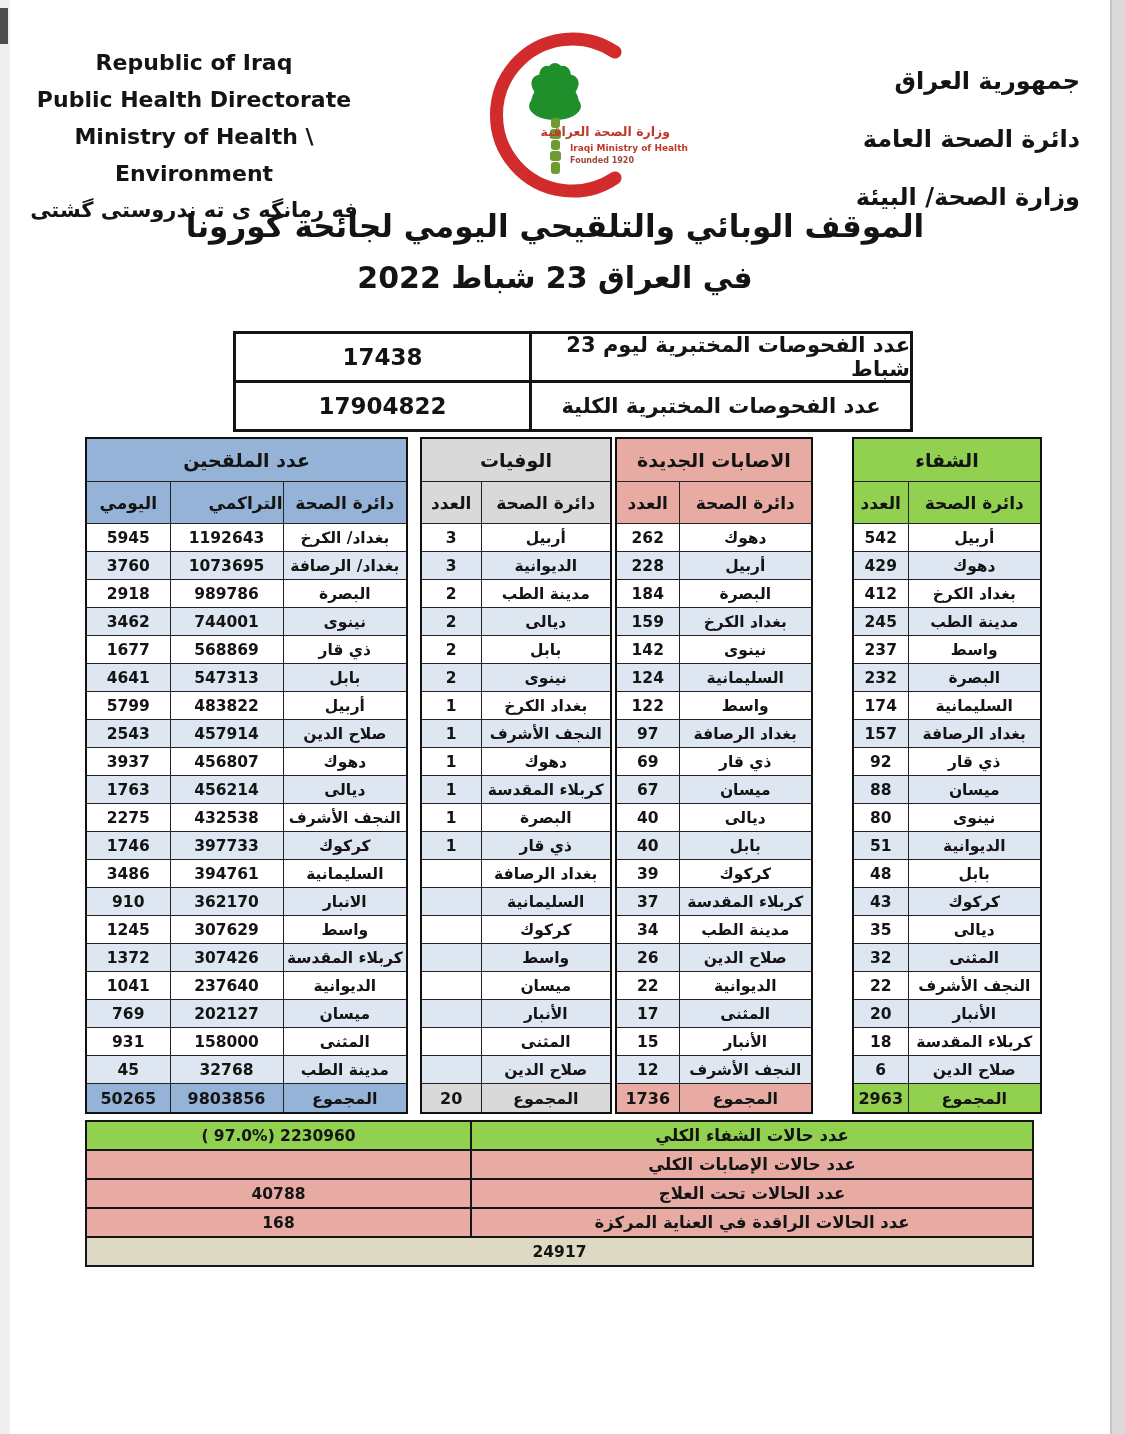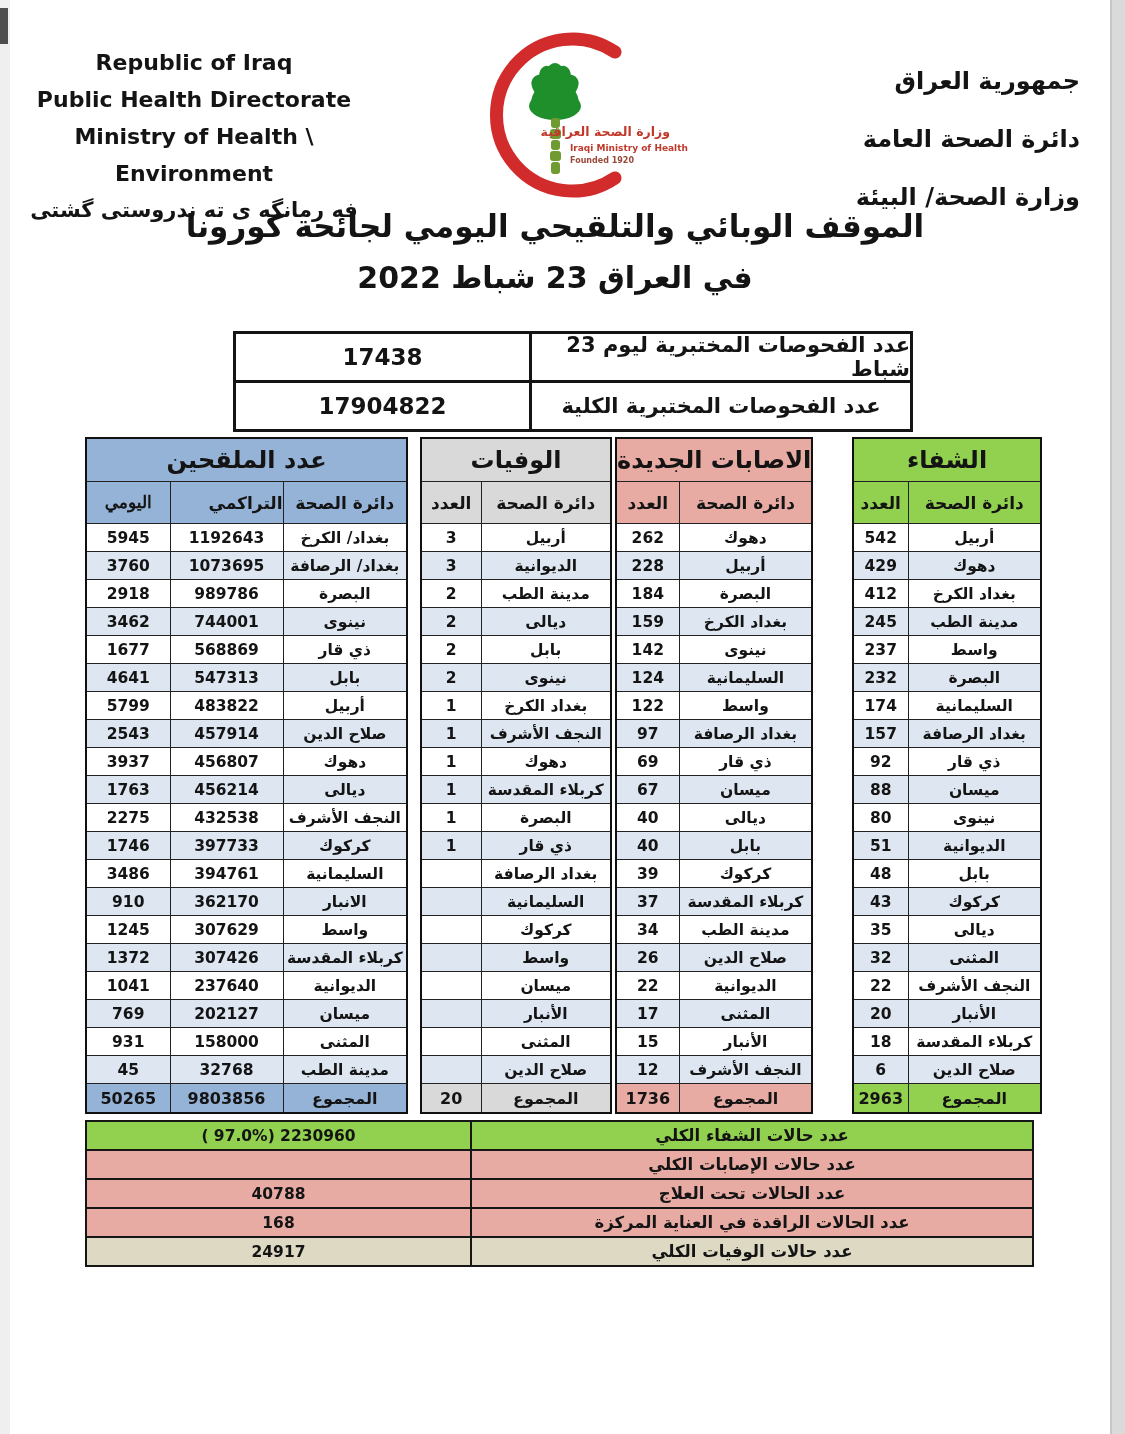--- a/index.html
+++ b/index.html
@@ -32,21 +32,21 @@
   
   .tests-table{position:absolute;left:233px;top:331px;width:674px;border:3px solid #141414;direction:rtl;background:#fff;}
   .trow{display:flex;height:46px;}
   .trow + .trow{border-top:3px solid #141414;}
   .tlabel{width:378px;display:flex;align-items:center;justify-content:center;font-size:21px;border-left:3px solid #141414;}
   .tvalue{flex:1;display:flex;align-items:center;justify-content:center;font-size:23px;direction:ltr;}
 
   
   table.maintbl{position:absolute;top:437px;border-collapse:collapse;table-layout:fixed;direction:rtl;background:#fff;border:2px solid #111;}
   .maintbl th,.maintbl td{border:1.5px solid #222;padding:0;text-align:center;vertical-align:middle;font-weight:bold;overflow:hidden;white-space:nowrap;}
-  .maintbl .gtitle{height:42px;font-size:24px;margin-left:10px;}
+  .maintbl .gtitle{height:42px;font-size:19px;margin-left:10px;}
   .maintbl .colhead{height:41px;font-size:17px;}
   .maintbl tbody td{height:27px;font-size:15.5px;}
   .maintbl tbody tr:nth-child(even) td{background:#dde6f1;}
   .maintbl td.num{direction:ltr;}
   .maintbl tfoot td{height:28px;font-size:16px;}
   #tbl-vaccinated{left:85px;}
   #tbl-deaths{left:420px;}
   #tbl-newcases{left:615px;}
   #tbl-recovery{left:852px;}
 
@@ -121,21 +121,21 @@
       <col style="width: 94px;">
       <col style="width: 84px;">
     </colgroup>
     <thead>
       <tr>
         <th class="gtitle" colspan="3" style="background: rgb(149, 179, 215);">عدد الملقحين</th>
       </tr>
       <tr>
         <th class="colhead" style="background: rgb(149, 179, 215);">دائرة الصحة</th>
         <th class="colhead" style="background: rgb(149, 179, 215); padding-left: 38px;">التراكمي</th>
-        <th class="colhead" style="background: rgb(149, 179, 215); font-family: Liberation Serif, serif;">اليومي</th>
+        <th class="colhead" style="background: rgb(149, 179, 215);">اليومي</th>
       </tr>
     </thead>
     <tbody>
       <tr>
         <td class="gov">بغداد/ الكرخ</td>
         <td class="num">1192643</td>
         <td class="num">5945</td>
       </tr>
       <tr>
         <td class="gov">بغداد/ الرصافة</td>
@@ -561,16 +561,15 @@
     </div>
     <div class="srow" style="background: rgb(231, 171, 164);">
       <div class="slabel">عدد الحالات تحت العلاج</div>
       <div class="svalue">40788</div>
     </div>
     <div class="srow" style="background: rgb(231, 171, 164);">
       <div class="slabel">عدد الحالات الراقدة في العناية المركزة</div>
       <div class="svalue">168</div>
     </div>
     <div class="srow" style="background: rgb(221, 217, 195);">
-      <div class="slabel">عدد حالات الوفيات الكلي</div>
       <div class="svalue">24917</div>
     </div>
   </div>
 
 </body></html>

